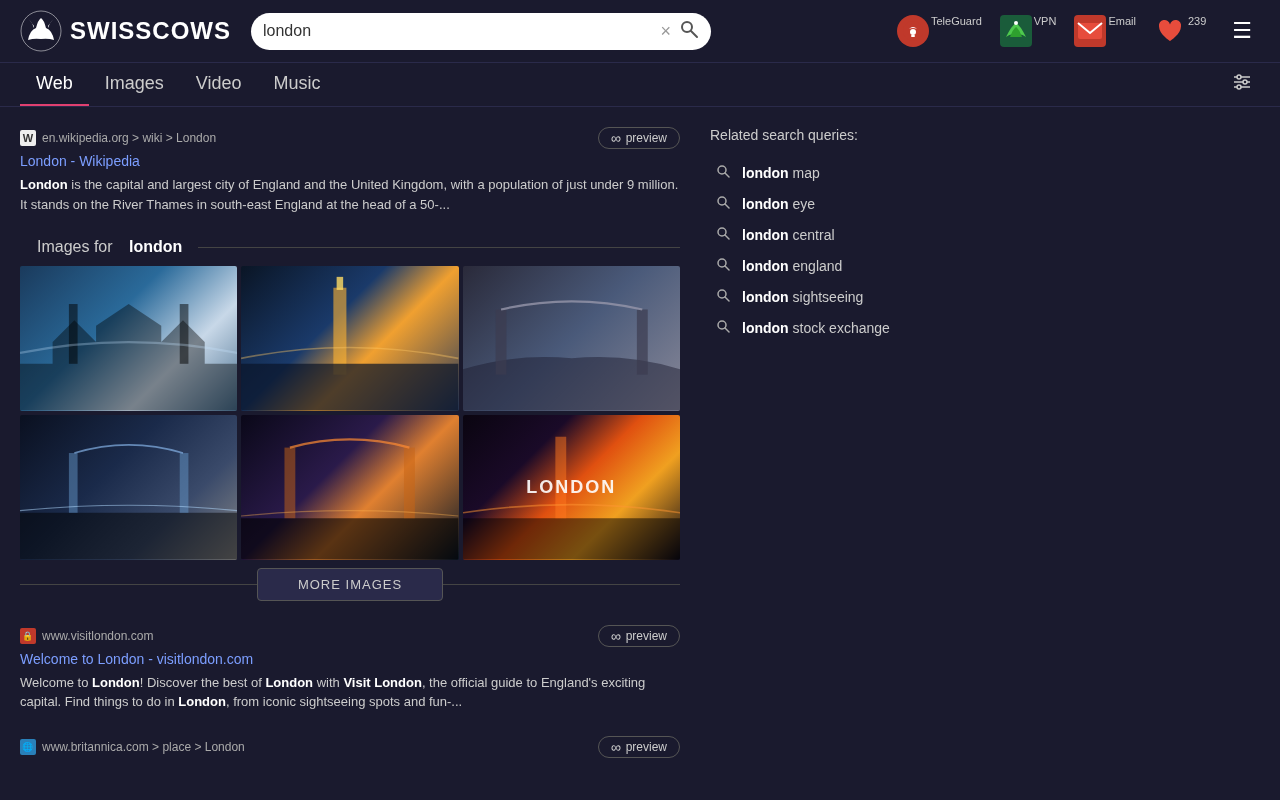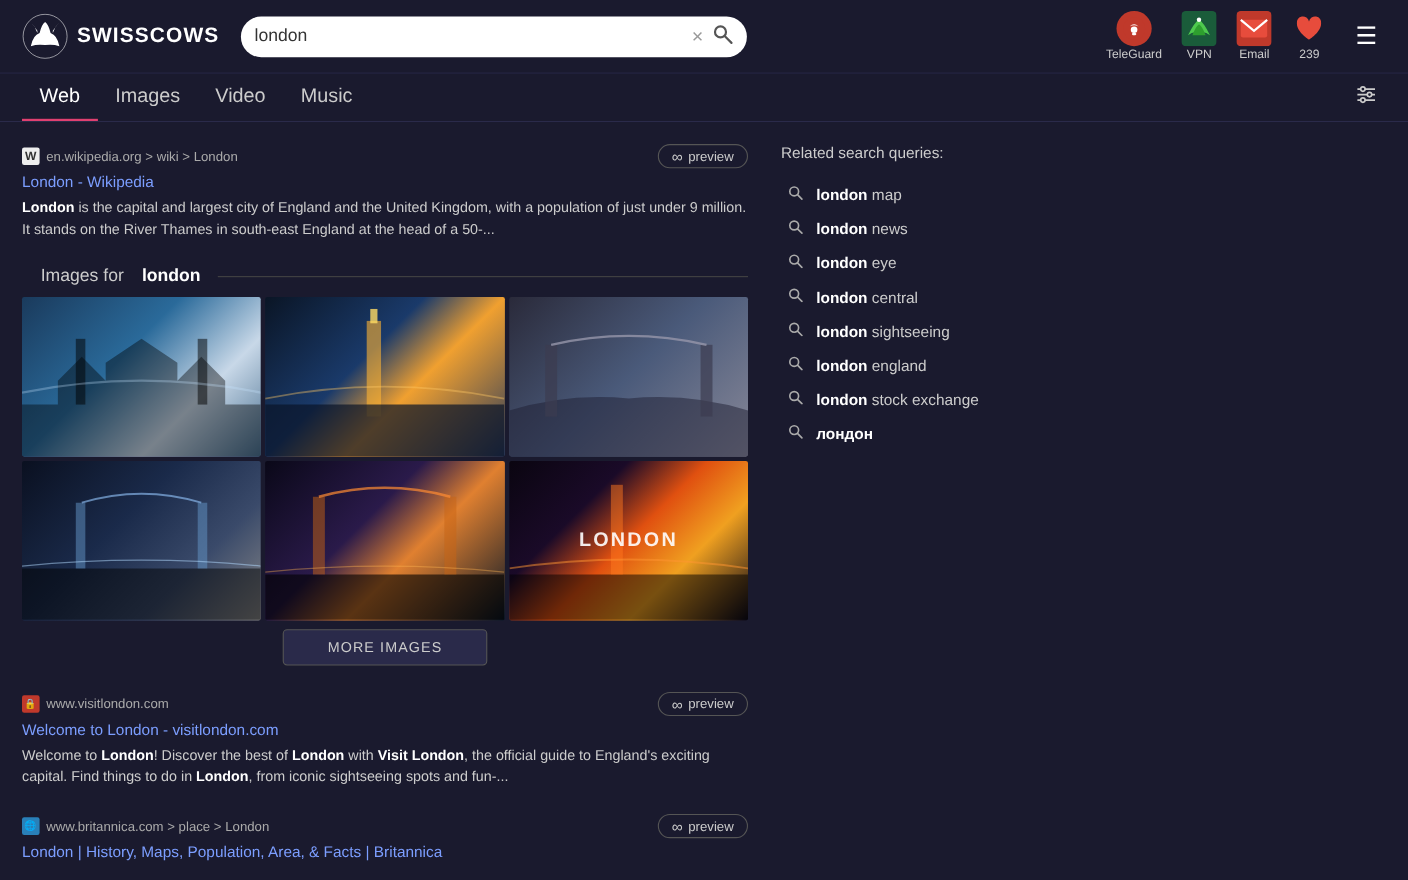--- a/index.html
+++ b/index.html
@@ -27,21 +27,21 @@
       cursor: pointer;
       text-decoration: none;
       min-width: 140px;
     }
     .logo-icon {
       width: 42px;
       height: 42px;
     }
     .logo-text {
       color: #fff;
-      font-size: 19px;
+      font-size: 24px;
       font-weight: bold;
       letter-spacing: 1px;
     }
 
     .search-bar {
       display: flex;
       align-items: center;
       background: #fff;
       border-radius: 24px;
       padding: 6px 12px;
@@ -72,22 +72,22 @@
     }
 
     .header-tools {
       display: flex;
       align-items: center;
       gap: 18px;
       margin-left: auto;
     }
     .tool-item {
       display: flex;
-      flex-direction: column;
-      align-items: center;
+      flex-direction: row;
+      align-items: flex-start;
       cursor: pointer;
       gap: 2px;
     }
     .tool-icon {
       width: 32px;
       height: 32px;
       border-radius: 50%;
       display: flex;
       align-items: center;
       justify-content: center;
@@ -268,21 +268,20 @@
       position: absolute;
       bottom: 0;
       left: 0;
       width: 100%;
     }
 
     .more-images-wrap {
       display: flex;
       align-items: center;
       margin-bottom: 24px;
-      flex-direction: column;
     }
     .more-images-line {
       flex: 1;
       height: 1px;
       background: #444;
     }
     .more-images-btn {
       background: #2a2a4a;
       border: 1px solid #555;
       border-radius: 4px;
@@ -559,47 +558,37 @@
 
     <div class="result-item">
       <div class="result-source">
         <div class="brit-icon source-icon">🌐</div>
         <span class="source-text">www.britannica.com &gt; place &gt; London</span>
         <button class="preview-btn">
           <span class="preview-infinity">∞</span>
           <span>preview</span>
         </button>
       </div>
-      <div class="result-title">London | History, Maps, Population, Area, &amp; Facts | Britannica</div>
     </div>
 
   </div>
 
   <div class="right-col">
     <div class="related-heading">Related search queries:</div>
 
     <div class="related-item">
       <span class="search-icon-sm">
         <svg width="14" height="14" viewBox="0 0 14 14" fill="none">
             <circle cx="6" cy="6" r="4" stroke="#aaa" stroke-width="1.5"></circle>
             <line x1="9" y1="9" x2="13" y2="13" stroke="#aaa" stroke-width="1.5" stroke-linecap="round"></line>
           </svg>
       </span>
       <span class="related-text"><strong>london</strong> map</span>
     </div>
 
-    <div class="related-item">
-      <span class="search-icon-sm">
-        <svg width="14" height="14" viewBox="0 0 14 14" fill="none">
-            <circle cx="6" cy="6" r="4" stroke="#aaa" stroke-width="1.5"></circle>
-            <line x1="9" y1="9" x2="13" y2="13" stroke="#aaa" stroke-width="1.5" stroke-linecap="round"></line>
-          </svg>
-      </span>
-      <span class="related-text"><strong>london</strong> news</span>
-    </div>
 
     <div class="related-item">
       <span class="search-icon-sm">
         <svg width="14" height="14" viewBox="0 0 14 14" fill="none">
             <circle cx="6" cy="6" r="4" stroke="#aaa" stroke-width="1.5"></circle>
             <line x1="9" y1="9" x2="13" y2="13" stroke="#aaa" stroke-width="1.5" stroke-linecap="round"></line>
           </svg>
       </span>
       <span class="related-text"><strong>london</strong> eye</span>
     </div>
@@ -614,47 +603,38 @@
       <span class="related-text"><strong>london</strong> central</span>
     </div>
 
     <div class="related-item">
       <span class="search-icon-sm">
         <svg width="14" height="14" viewBox="0 0 14 14" fill="none">
             <circle cx="6" cy="6" r="4" stroke="#aaa" stroke-width="1.5"></circle>
             <line x1="9" y1="9" x2="13" y2="13" stroke="#aaa" stroke-width="1.5" stroke-linecap="round"></line>
           </svg>
       </span>
-      <span class="related-text"><strong>london</strong> sightseeing</span>
+      <span class="related-text"><strong>london</strong> england</span>
     </div>
 
     <div class="related-item">
       <span class="search-icon-sm">
         <svg width="14" height="14" viewBox="0 0 14 14" fill="none">
             <circle cx="6" cy="6" r="4" stroke="#aaa" stroke-width="1.5"></circle>
             <line x1="9" y1="9" x2="13" y2="13" stroke="#aaa" stroke-width="1.5" stroke-linecap="round"></line>
           </svg>
       </span>
-      <span class="related-text"><strong>london</strong> england</span>
+      <span class="related-text"><strong>london</strong> sightseeing</span>
     </div>
 
     <div class="related-item">
       <span class="search-icon-sm">
         <svg width="14" height="14" viewBox="0 0 14 14" fill="none">
             <circle cx="6" cy="6" r="4" stroke="#aaa" stroke-width="1.5"></circle>
             <line x1="9" y1="9" x2="13" y2="13" stroke="#aaa" stroke-width="1.5" stroke-linecap="round"></line>
           </svg>
       </span>
       <span class="related-text"><strong>london</strong> stock exchange</span>
     </div>
 
-    <div class="related-item">
-      <span class="search-icon-sm">
-        <svg width="14" height="14" viewBox="0 0 14 14" fill="none">
-            <circle cx="6" cy="6" r="4" stroke="#aaa" stroke-width="1.5"></circle>
-            <line x1="9" y1="9" x2="13" y2="13" stroke="#aaa" stroke-width="1.5" stroke-linecap="round"></line>
-          </svg>
-      </span>
-      <span class="related-text"><strong>лондон</strong></span>
-    </div>
   </div>
 
 </div>
 
 </body></html>

